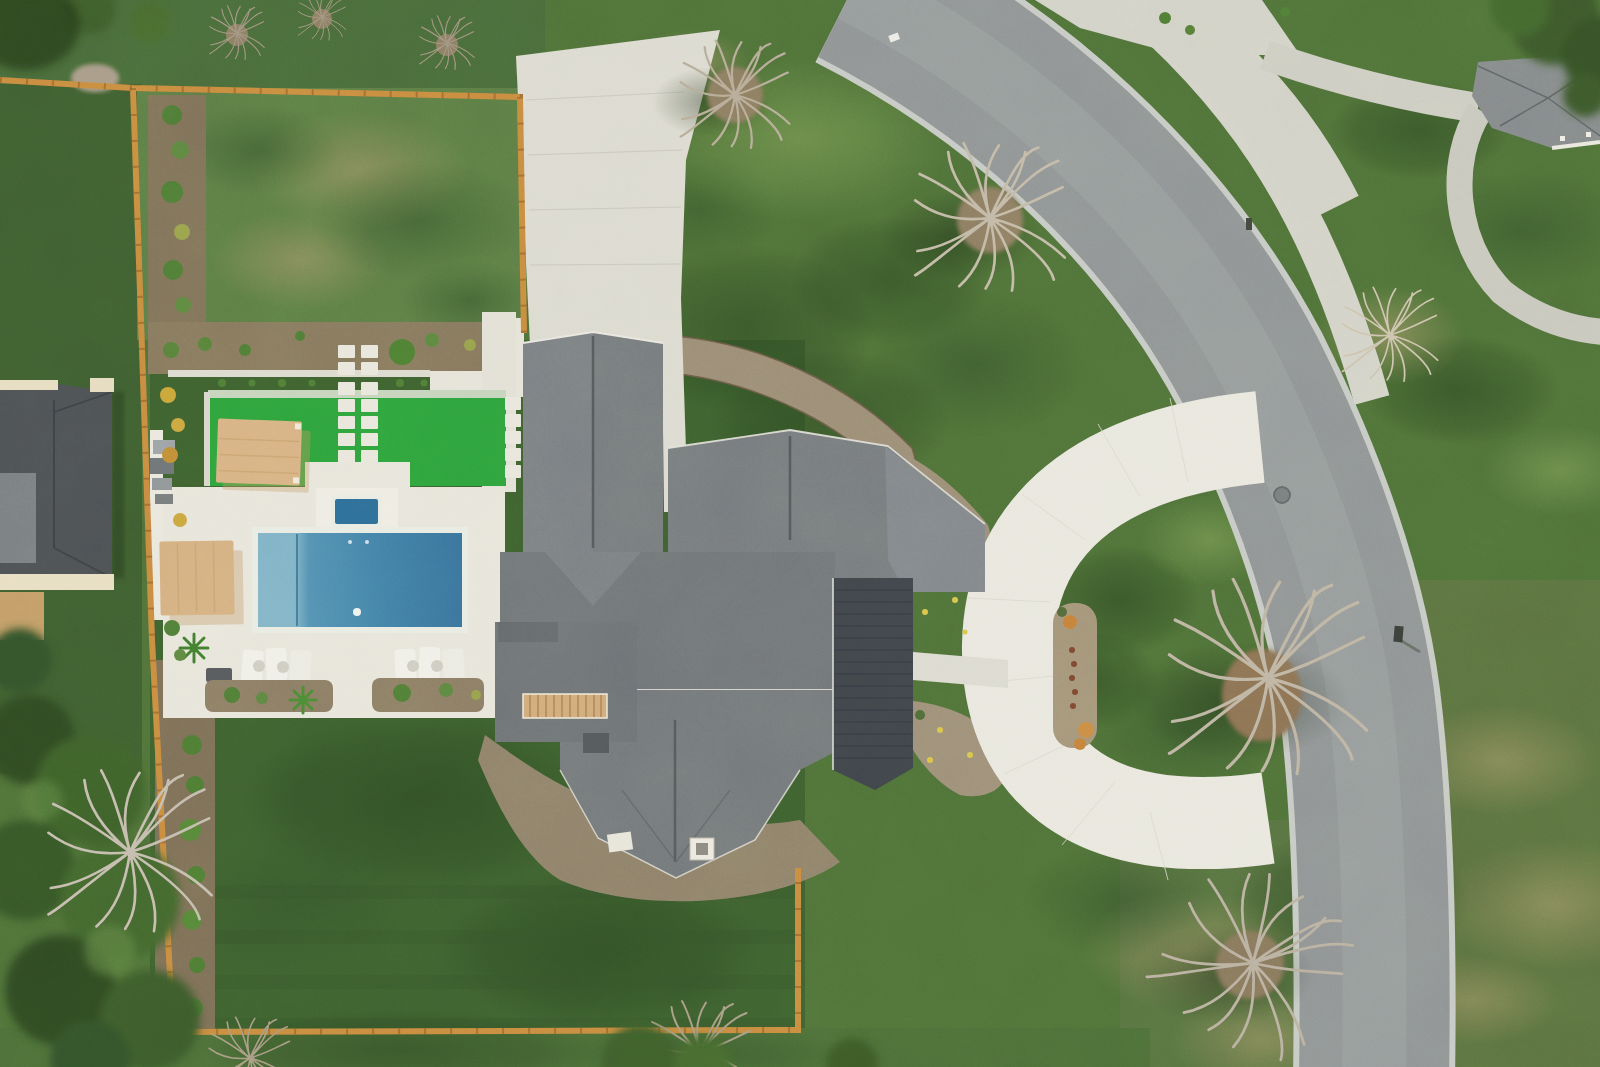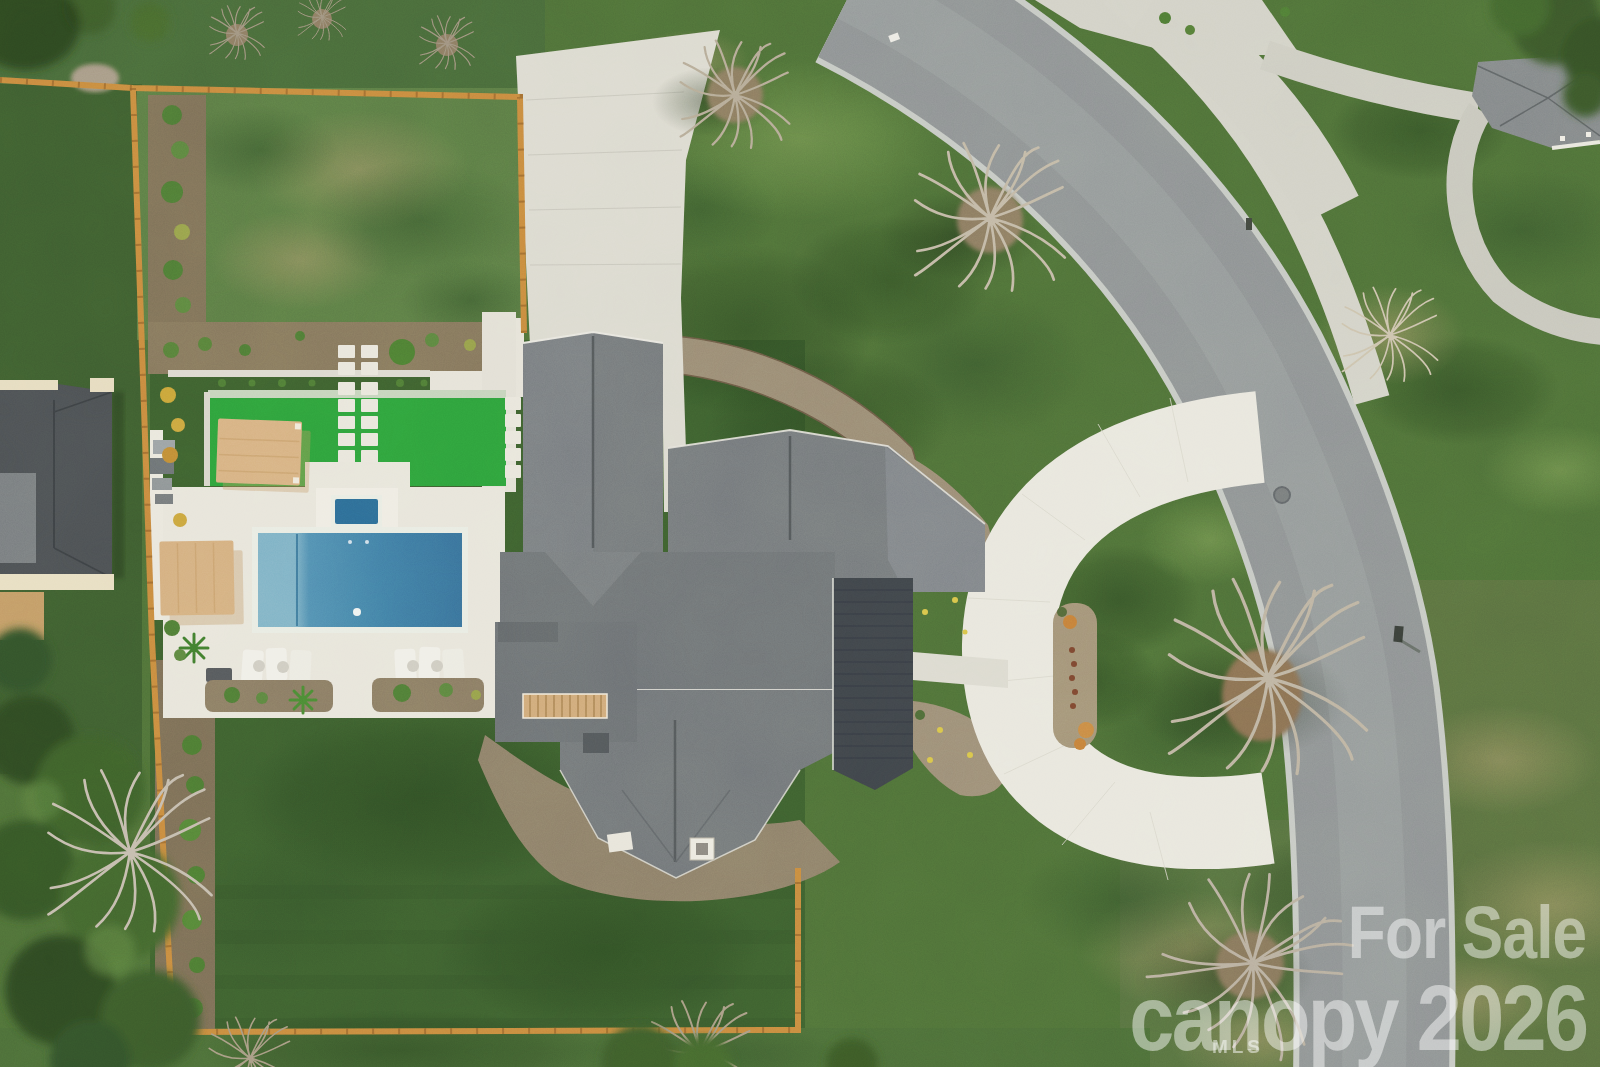--- a/index.html
+++ b/index.html
@@ -512,18 +512,13 @@
 
   <rect x="1394" y="626" width="9" height="16" fill="#3a3f3a" transform="rotate(5 1398 634)"></rect>
   <line x1="1400" y1="640" x2="1420" y2="652" stroke="#2f3a2a" stroke-width="3" opacity=".4"></line>
   <rect x="1246" y="218" width="6" height="12" fill="#41463f"></rect>
 </g>
 
 <rect width="1600" height="1067" filter="url(#mottle)" opacity=".28" style="mix-blend-mode:overlay"></rect>
 <rect width="1600" height="1067" filter="url(#grain)" opacity=".3" style="mix-blend-mode:overlay"></rect>
 </svg>
 
-<div class="wm">
-  <div class="wm-line1">For Sale</div>
-  <div class="wm-line2"><span>canopy</span> <span>2026</span></div>
-  <div class="wm-mls">MLS</div>
 </div>
-</div>
 
 </body></html>

